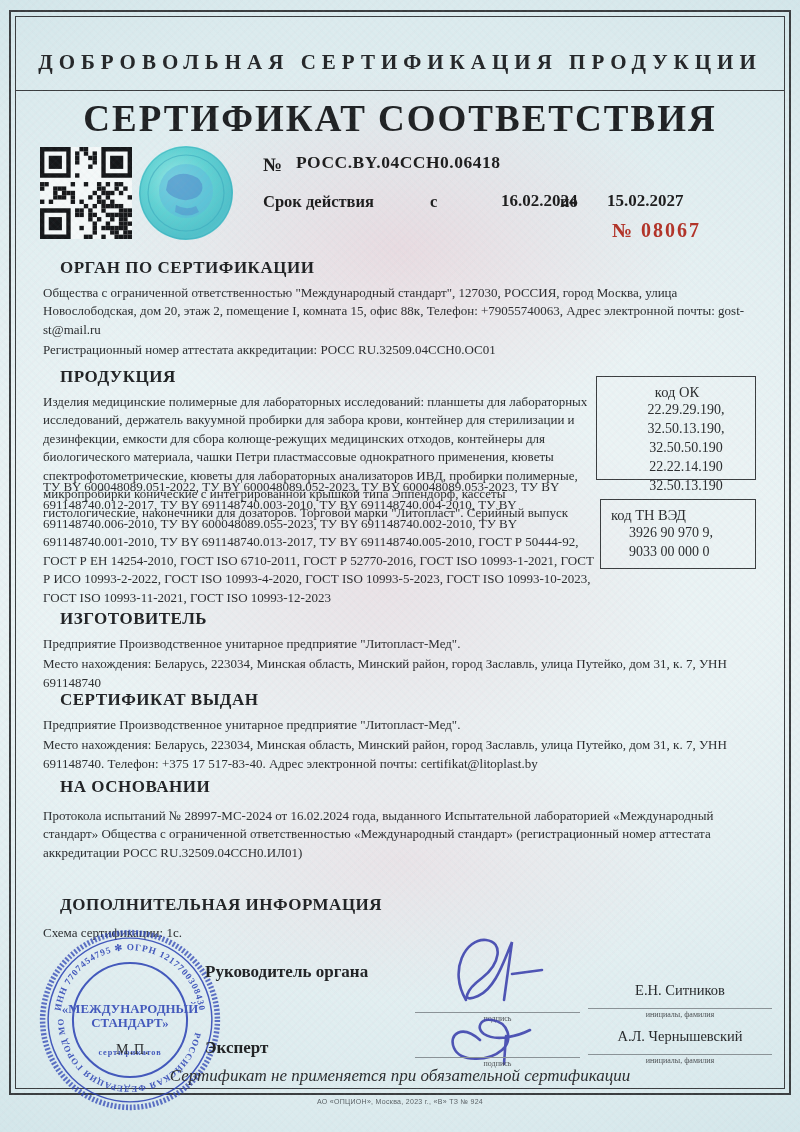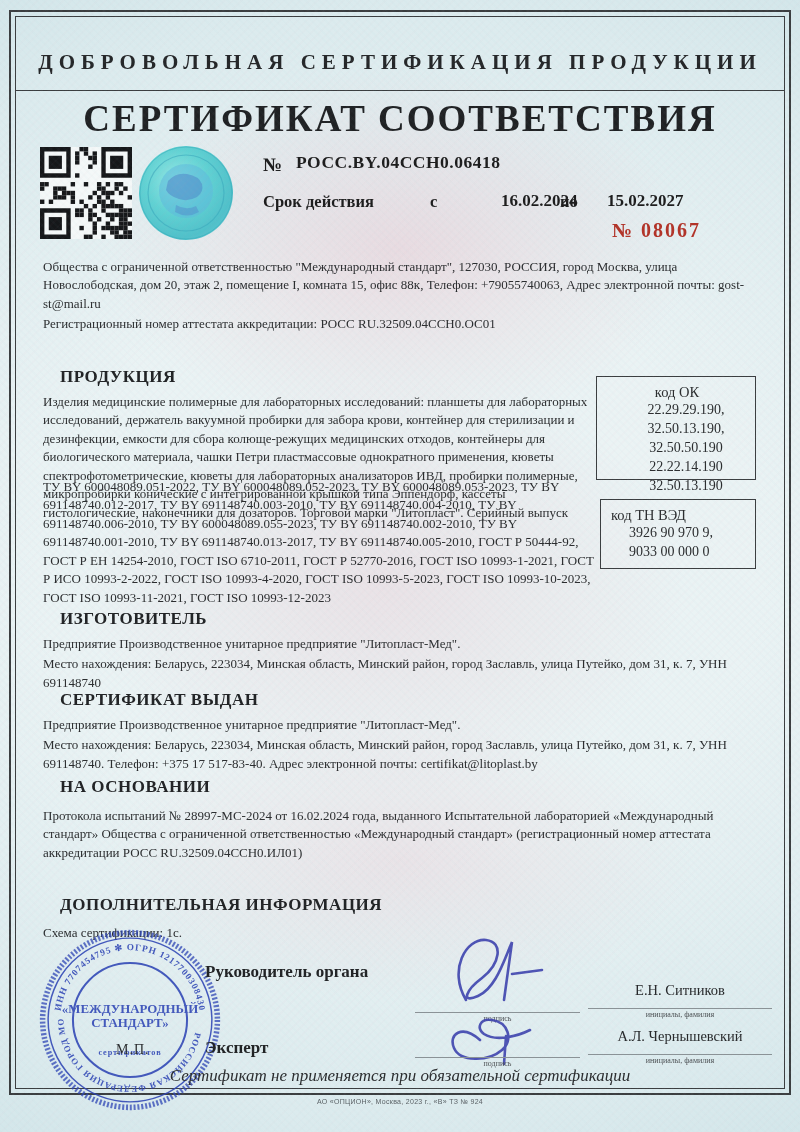--- a/index.html
+++ b/index.html
@@ -204,20 +204,21 @@
   <div class="abs num-value">РОСС.BY.04ССН0.06418</div>
 
   <div class="abs val-label">Срок действия</div>
   <div class="abs val-c">с</div>
   <div class="abs val-from">16.02.2024</div>
   <div class="abs val-po">по</div>
   <div class="abs val-to">15.02.2027</div>
   <div class="abs blank-num">№ 08067</div>
 
   <div class="abs section" style="top:258px">
+    <h2>ОРГАН ПО СЕРТИФИКАЦИИ</h2>
     <p>Общества с ограниченной ответственностью "Международный стандарт", 127030, РОССИЯ, город Москва, улица Новослободская, дом 20, этаж 2, помещение I, комната 15, офис 88к, Телефон: +79055740063, Адрес электронной почты: gost-st@mail.ru</p>
     <p>Регистрационный номер аттестата аккредитации: РОСС RU.32509.04ССН0.ОС01</p>
   </div>
 
   <div class="abs section narrow" style="top:367px">
     <h2>ПРОДУКЦИЯ</h2>
     <p>Изделия медицинские полимерные для лабораторных исследований: планшеты для лабораторных исследований, держатель вакуумной пробирки для забора крови, контейнер для стерилизации и дезинфекции, емкости для сбора колюще-режущих медицинских отходов, контейнеры для биологического материала, чашки Петри пластмассовые однократного применения, кюветы спектрофотометрические, кюветы для лабораторных анализаторов ИВД, пробирки полимерные, микропробирки конические с интегрированной крышкой типа Эппендорф, кассеты гистологические, наконечники для дозаторов. Торговой марки "Литопласт". Серийный выпуск</p>
   </div>
   <div class="abs codebox box-ok">
     <span class="cb-label">код ОК</span>

